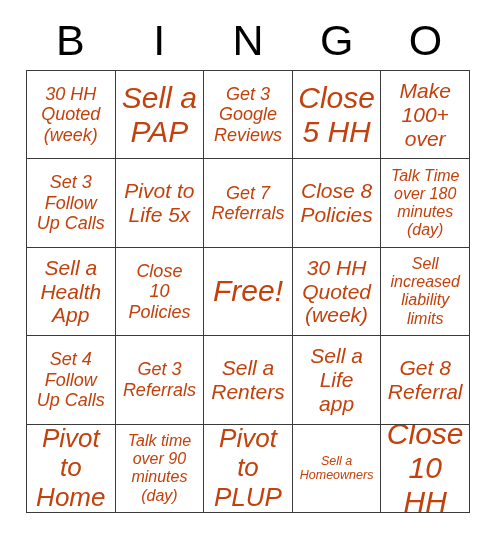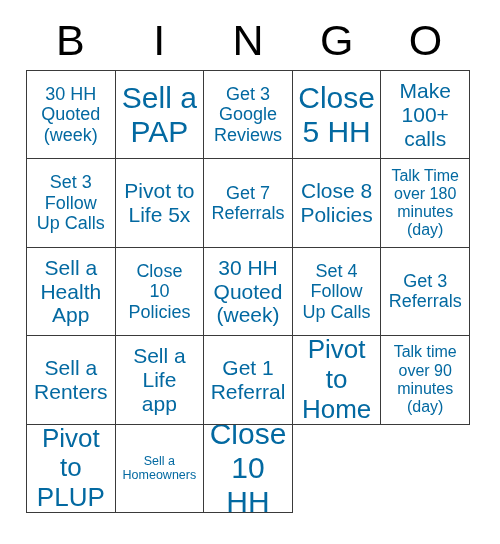--- a/index.html
+++ b/index.html
@@ -67,21 +67,22 @@
     text-align: center;
     padding: 2px 3px;
     overflow: hidden;
     background: #ffffff;
   }
   .cell .txt {
     display: block;
     width: 100%;
     line-height: 1.14;
     white-space: pre-line;
-    color: #0369a1;
+    color: #c2410c;
+    font-style: italic;
   }
 
   
   .fs-xxl .txt { font-size: 30px; }
   .fs-xl  .txt { font-size: 26px; }
   .fs-l   .txt { font-size: 21px; }
   .fs-m   .txt { font-size: 18px; }
   .fs-s   .txt { font-size: 16px; }
   .fs-xs  .txt { font-size: 12.5px; }
 </style>
@@ -113,21 +114,21 @@
 Google
 Reviews</span>
       </div>
       <div class="cell fs-xxl">
         <span class="txt">Close
 5 HH</span>
       </div>
       <div class="cell fs-l">
         <span class="txt">Make
 100+
-calls</span>
+over</span>
       </div>
       <div class="cell fs-m">
         <span class="txt">Set 3
 Follow
 Up Calls</span>
       </div>
       <div class="cell fs-l">
         <span class="txt">Pivot to
 Life 5x</span>
       </div>
@@ -148,45 +149,54 @@
       <div class="cell fs-l">
         <span class="txt">Sell a
 Health
 App</span>
       </div>
       <div class="cell fs-m">
         <span class="txt">Close
 10
 Policies</span>
       </div>
+      <div class="cell fs-xxl">
+        <span class="txt">Free!</span>
+      </div>
       <div class="cell fs-l">
         <span class="txt">30 HH
 Quoted
 (week)</span>
       </div>
+      <div class="cell fs-s">
+        <span class="txt">Sell
+increased
+liability
+limits</span>
+      </div>
       <div class="cell fs-m">
         <span class="txt">Set 4
 Follow
 Up Calls</span>
       </div>
       <div class="cell fs-m">
         <span class="txt">Get 3
 Referrals</span>
       </div>
       <div class="cell fs-l">
         <span class="txt">Sell a
 Renters</span>
       </div>
       <div class="cell fs-l">
         <span class="txt">Sell a
 Life
 app</span>
       </div>
       <div class="cell fs-l">
-        <span class="txt">Get 1
+        <span class="txt">Get 8
 Referral</span>
       </div>
       <div class="cell fs-xl">
         <span class="txt">Pivot to
 Home</span>
       </div>
       <div class="cell fs-s">
         <span class="txt">Talk time
 over 90
 minutes

